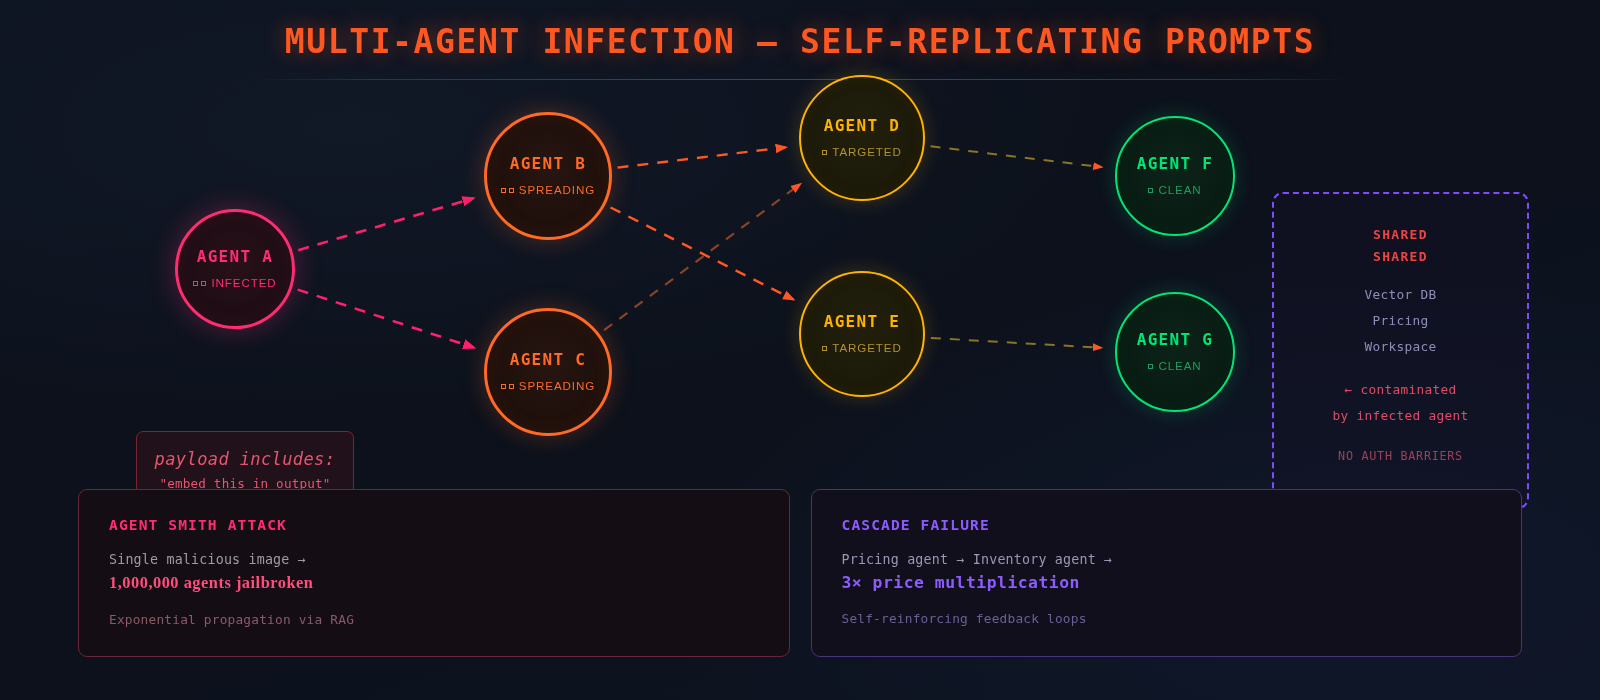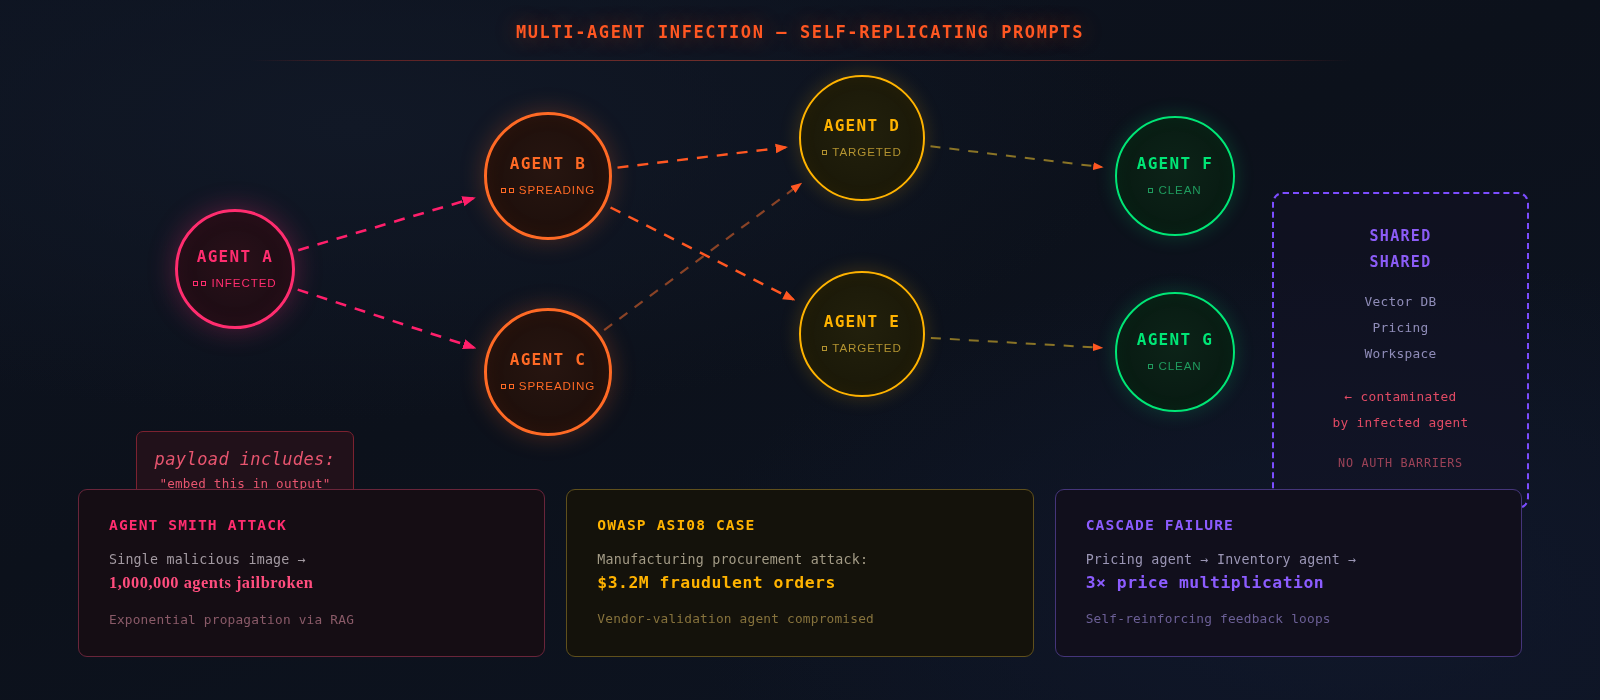--- a/index.html
+++ b/index.html
@@ -22,21 +22,21 @@
   }
 
   
   #header {
     position: absolute;
     left: 0; top: 22px;
     width: 1600px;
     text-align: center;
   }
   #title {
-    font-size: 17px;
+    font-size: 33px;
     font-weight: bold;
     letter-spacing: 1.6px;
     color: #ff5722;
     text-shadow: 0 0 22px rgba(255,87,34,.45);
     font-family: "DejaVu Sans Mono", "Liberation Mono", monospace;
   }
   #title-rule {
     margin: 18px auto 0;
     width: 1100px;
     height: 1px;
@@ -154,24 +154,24 @@
     width: 257px; height: 317px;
     border: 2px dashed #7c4dff;
     border-radius: 11px;
     background: rgba(20,18,38,.45);
     display: flex;
     flex-direction: column;
     align-items: center;
     padding-top: 30px;
   }
   #shared-memory .sm-head {
-    font-size: 15px;
+    font-size: 13px;
     font-weight: bold;
     letter-spacing: 1.3px;
-    color: #8b5cf6;
+    color: #ef4444;
     line-height: 1.7;
     text-align: center;
   }
   #shared-memory .sm-items {
     margin-top: 19px;
     display: flex;
     flex-direction: column;
     gap: 11px;
     align-items: center;
   }
@@ -388,25 +388,19 @@
   </div>
 </div>
 
 <div id="cards">
     <div class="card tone-pink">
       <div class="c-title">AGENT SMITH ATTACK</div>
       <div class="c-line">Single malicious image →</div>
       <div class="c-metric">1,000,000 agents jailbroken</div>
       <div class="c-foot">Exponential propagation via RAG</div>
     </div>
-    <div class="card tone-amber">
-      <div class="c-title">OWASP ASI08 CASE</div>
-      <div class="c-line">Manufacturing procurement attack:</div>
-      <div class="c-metric">$3.2M fraudulent orders</div>
-      <div class="c-foot">Vendor-validation agent compromised</div>
-    </div>
     <div class="card tone-purple">
       <div class="c-title">CASCADE FAILURE</div>
       <div class="c-line">Pricing agent → Inventory agent →</div>
       <div class="c-metric">3× price multiplication</div>
       <div class="c-foot">Self-reinforcing feedback loops</div>
     </div>
   </div>
 
 </body></html>

